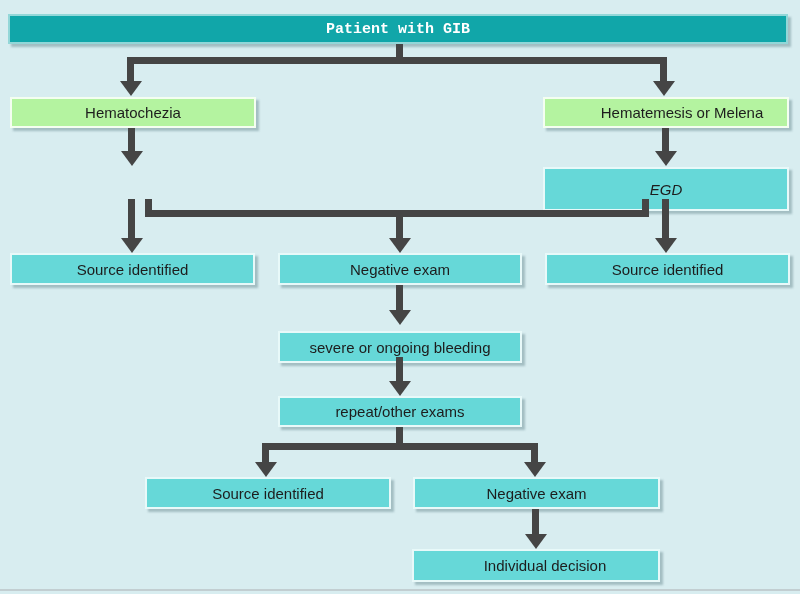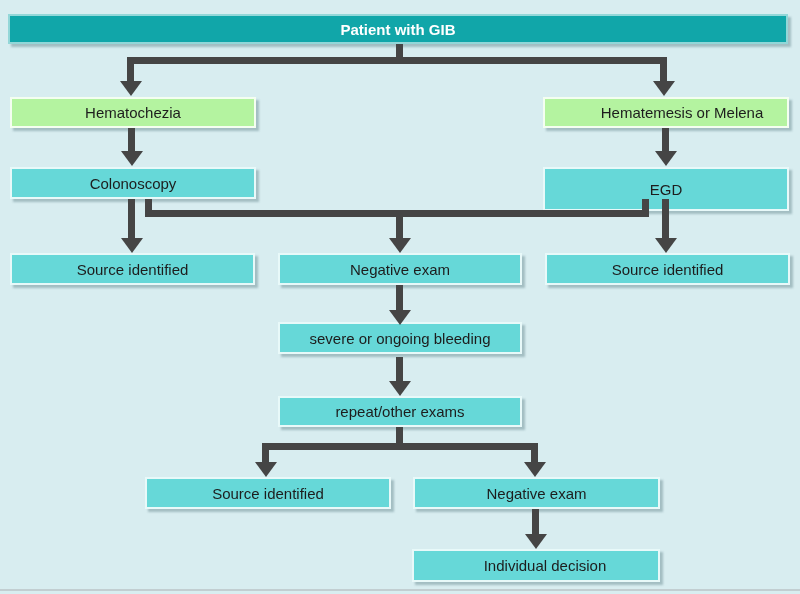--- a/index.html
+++ b/index.html
@@ -47,37 +47,36 @@
     border-right:11px solid transparent;
     border-top:15px solid var(--arrow);
   }
   .bottom-rule{position:absolute;background:var(--rule);}
 </style>
 </head>
 <body>
 
 <div class="canvas">
 
-  <div class="node header" style="left:8px;top:14px;width:780px;height:30px;">Patient with GIB</div>
+  <div class="node header" style="left:8px;top:14px;width:780px;height:30px;font-family:Liberation Mono, monospace;">Patient with GIB</div>
 
   <div class="node highlight" style="left:10px;top:97px;width:246px;height:31px;">Hematochezia</div>
 
   <div class="node highlight" style="left:543px;top:97px;width:246px;height:31px;padding-left:32px;">Hematemesis or Melena</div>
 
-  <div class="node" style="left:10px;top:167px;width:246px;height:32px;">Colonoscopy</div>
 
-  <div class="node" style="left:543px;top:167px;width:246px;height:44px;">EGD</div>
+  <div class="node" style="left:543px;top:167px;width:246px;height:44px;font-style:italic;">EGD</div>
 
   <div class="node" style="left:10px;top:253px;width:245px;height:32px;">Source identified</div>
 
   <div class="node" style="left:278px;top:253px;width:244px;height:32px;">Negative exam</div>
 
   <div class="node" style="left:545px;top:253px;width:245px;height:32px;">Source identified</div>
 
-  <div class="node" style="left:278px;top:322px;width:244px;height:32px;">severe or ongoing bleeding</div>
+  <div class="node" style="left:278px;top:331px;width:244px;height:32px;">severe or ongoing bleeding</div>
 
   <div class="node" style="left:278px;top:396px;width:244px;height:31px;">repeat/other exams</div>
 
   <div class="node" style="left:145px;top:477px;width:246px;height:32px;">Source identified</div>
 
   <div class="node" style="left:413px;top:477px;width:247px;height:32px;">Negative exam</div>
 
   <div class="node" style="left:412px;top:549px;width:248px;height:33px;padding-left:18px;">Individual decision</div>
 
   <div class="vline" style="left:396px;top:44px;height:16px;"></div>

